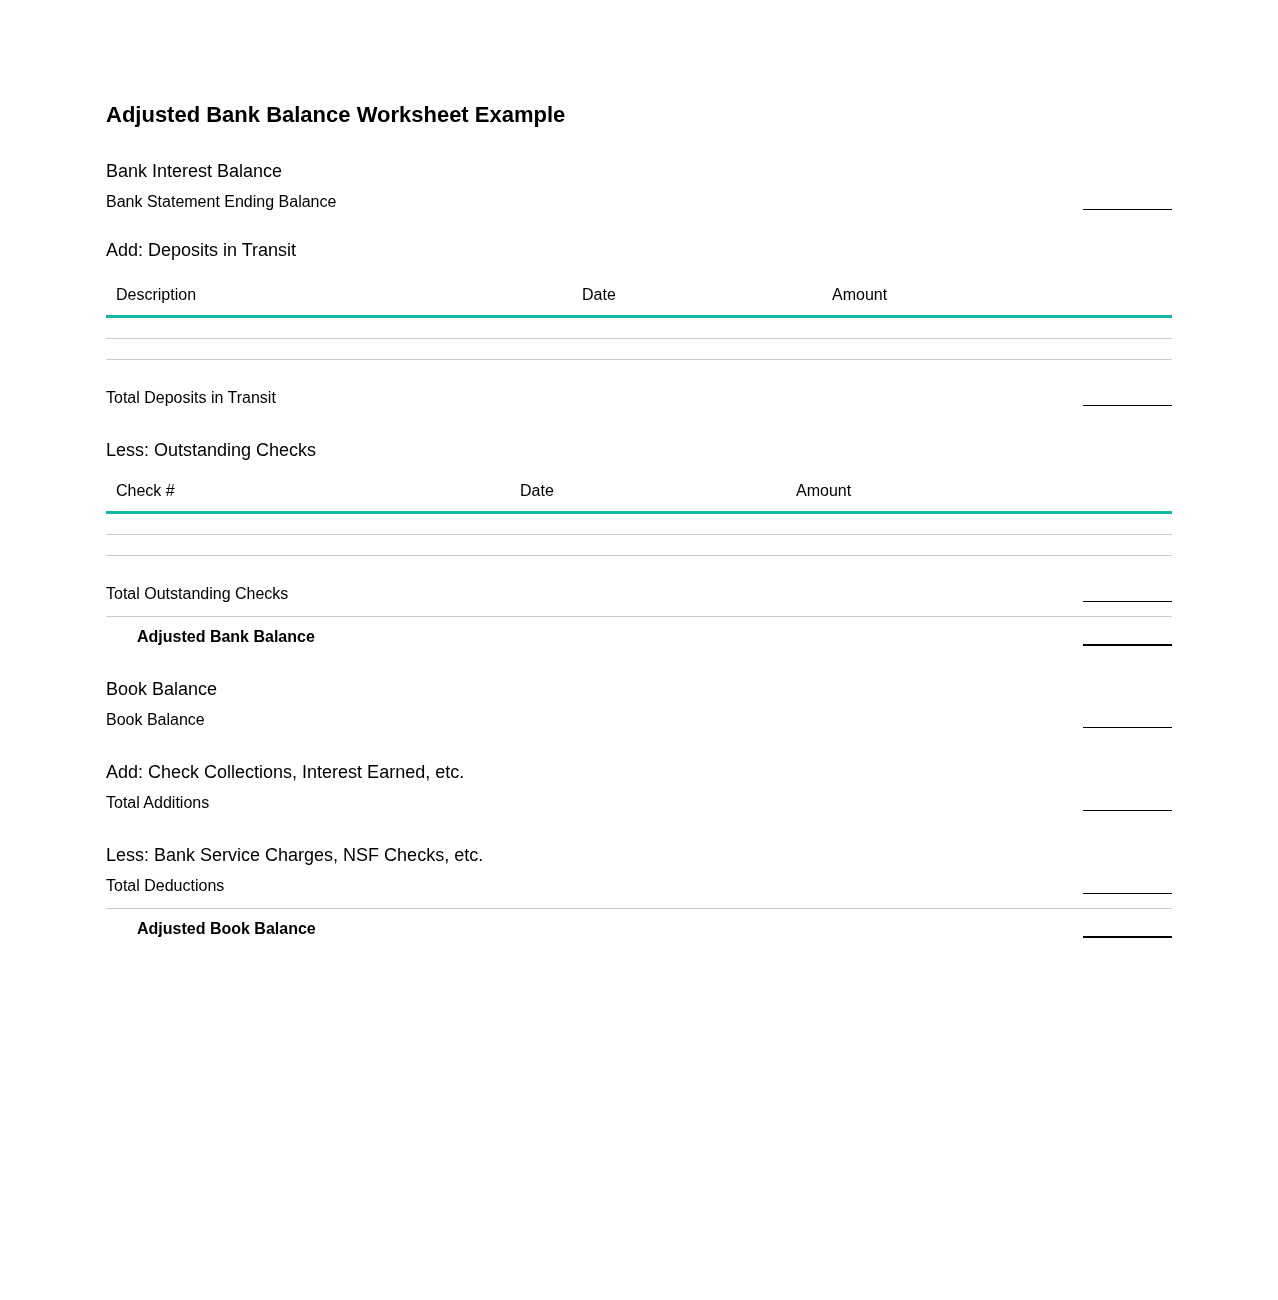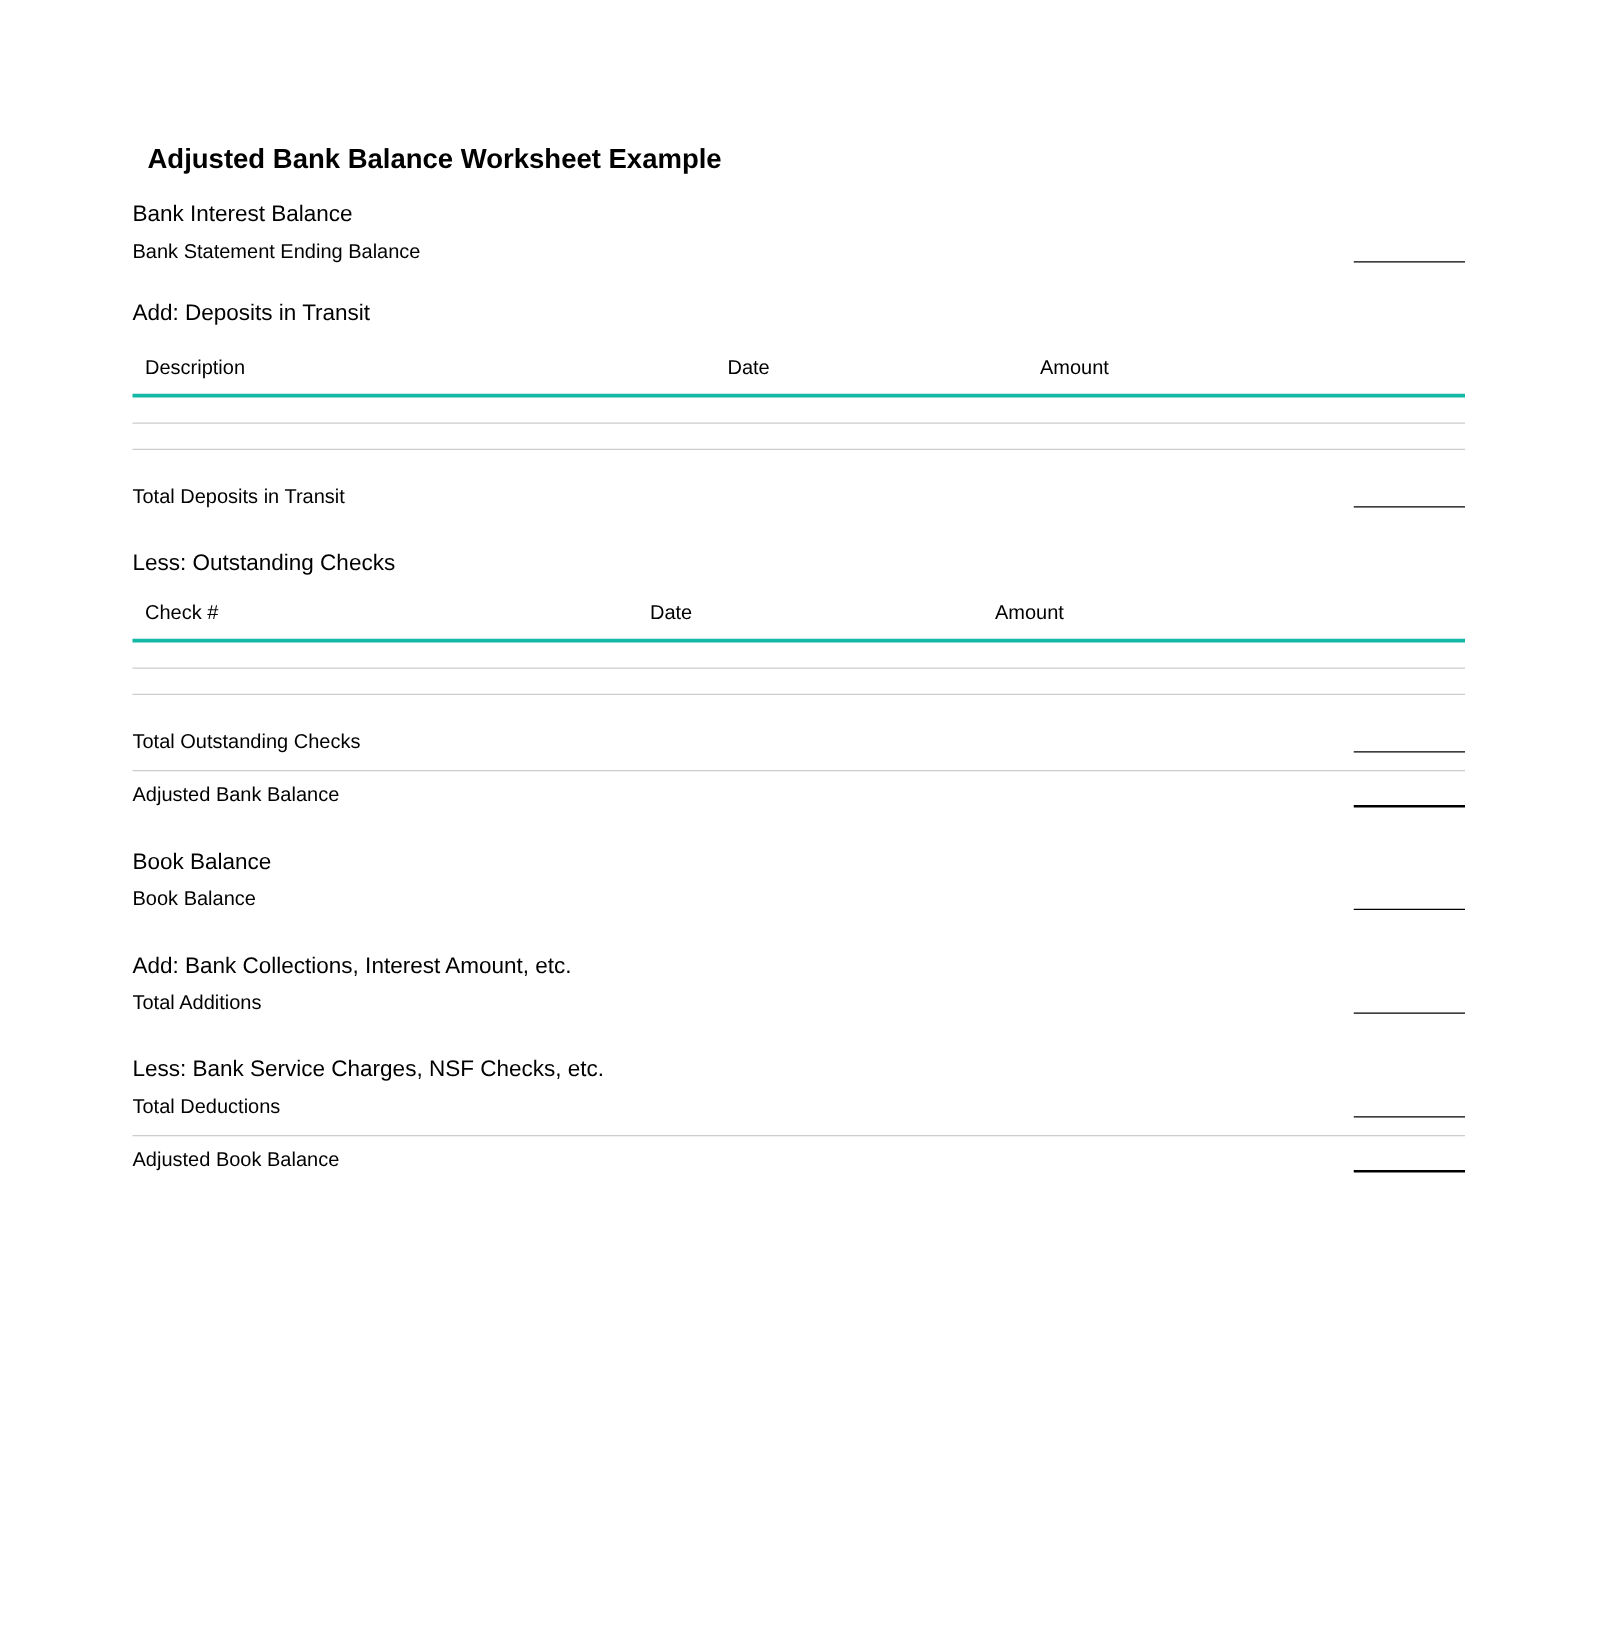--- a/index.html
+++ b/index.html
@@ -6,35 +6,35 @@
     body {
       width: 1278px; height: 1300px;
       font-family: "Liberation Sans", sans-serif;
       color: #000;
       position: relative;
       overflow: hidden;
     }
     .page { position: absolute; left: 106px; top: 0; width: 1066px; }
     .title {
       position: absolute; top: 102px; left: 0;
-      font-size: 22px; font-weight: bold; margin: 12px; line-height: 26px;
+      font-size: 22px; font-weight: bold; margin: 0; line-height: 26px;
       white-space: nowrap;
     }
     .section-heading {
       position: absolute; left: 0; font-size: 18px; line-height: 22px;
       margin: 0; font-weight: normal; white-space: nowrap;
     }
     .row {
       position: absolute; left: 0; width: 1066px; height: 20px;
     }
     .row .label {
       position: absolute; left: 0; top: 0;
       font-size: 16px; line-height: 20px; white-space: nowrap;
     }
-    .row .label.bold { font-weight: normal; }
+    .row .label.bold { font-weight: bold; margin-left: 31px; }
     .blank {
       position: absolute; right: 0; width: 89px;
       border-bottom: 1px solid #000; height: 0;
     }
     .blank.thick { border-bottom: 2px solid #000; }
     .divider {
       position: absolute; left: 0; width: 1066px; height: 0;
       border-top: 1px solid #cccccc;
     }
     .table { position: absolute; left: 0; width: 1066px; }
@@ -94,21 +94,21 @@
     <span class="label bold">Adjusted Bank Balance</span>
     <span class="blank thick" style="top:17px;"></span>
   </div>
 
   <h2 class="section-heading" style="top:678px;">Book Balance</h2>
   <div class="row" style="top:710px;">
     <span class="label">Book Balance</span>
     <span class="blank" style="top:17px;"></span>
   </div>
 
-  <h2 class="section-heading" style="top:761px;">Add: Bank Collections, Interest Amount, etc.</h2>
+  <h2 class="section-heading" style="top:761px;">Add: Check Collections, Interest Earned, etc.</h2>
   <div class="row" style="top:793px;">
     <span class="label">Total Additions</span>
     <span class="blank" style="top:17px;"></span>
   </div>
 
   <h2 class="section-heading" style="top:844px;">Less: Bank Service Charges, NSF Checks, etc.</h2>
   <div class="row" style="top:876px;">
     <span class="label">Total Deductions</span>
     <span class="blank" style="top:17px;"></span>
   </div>

